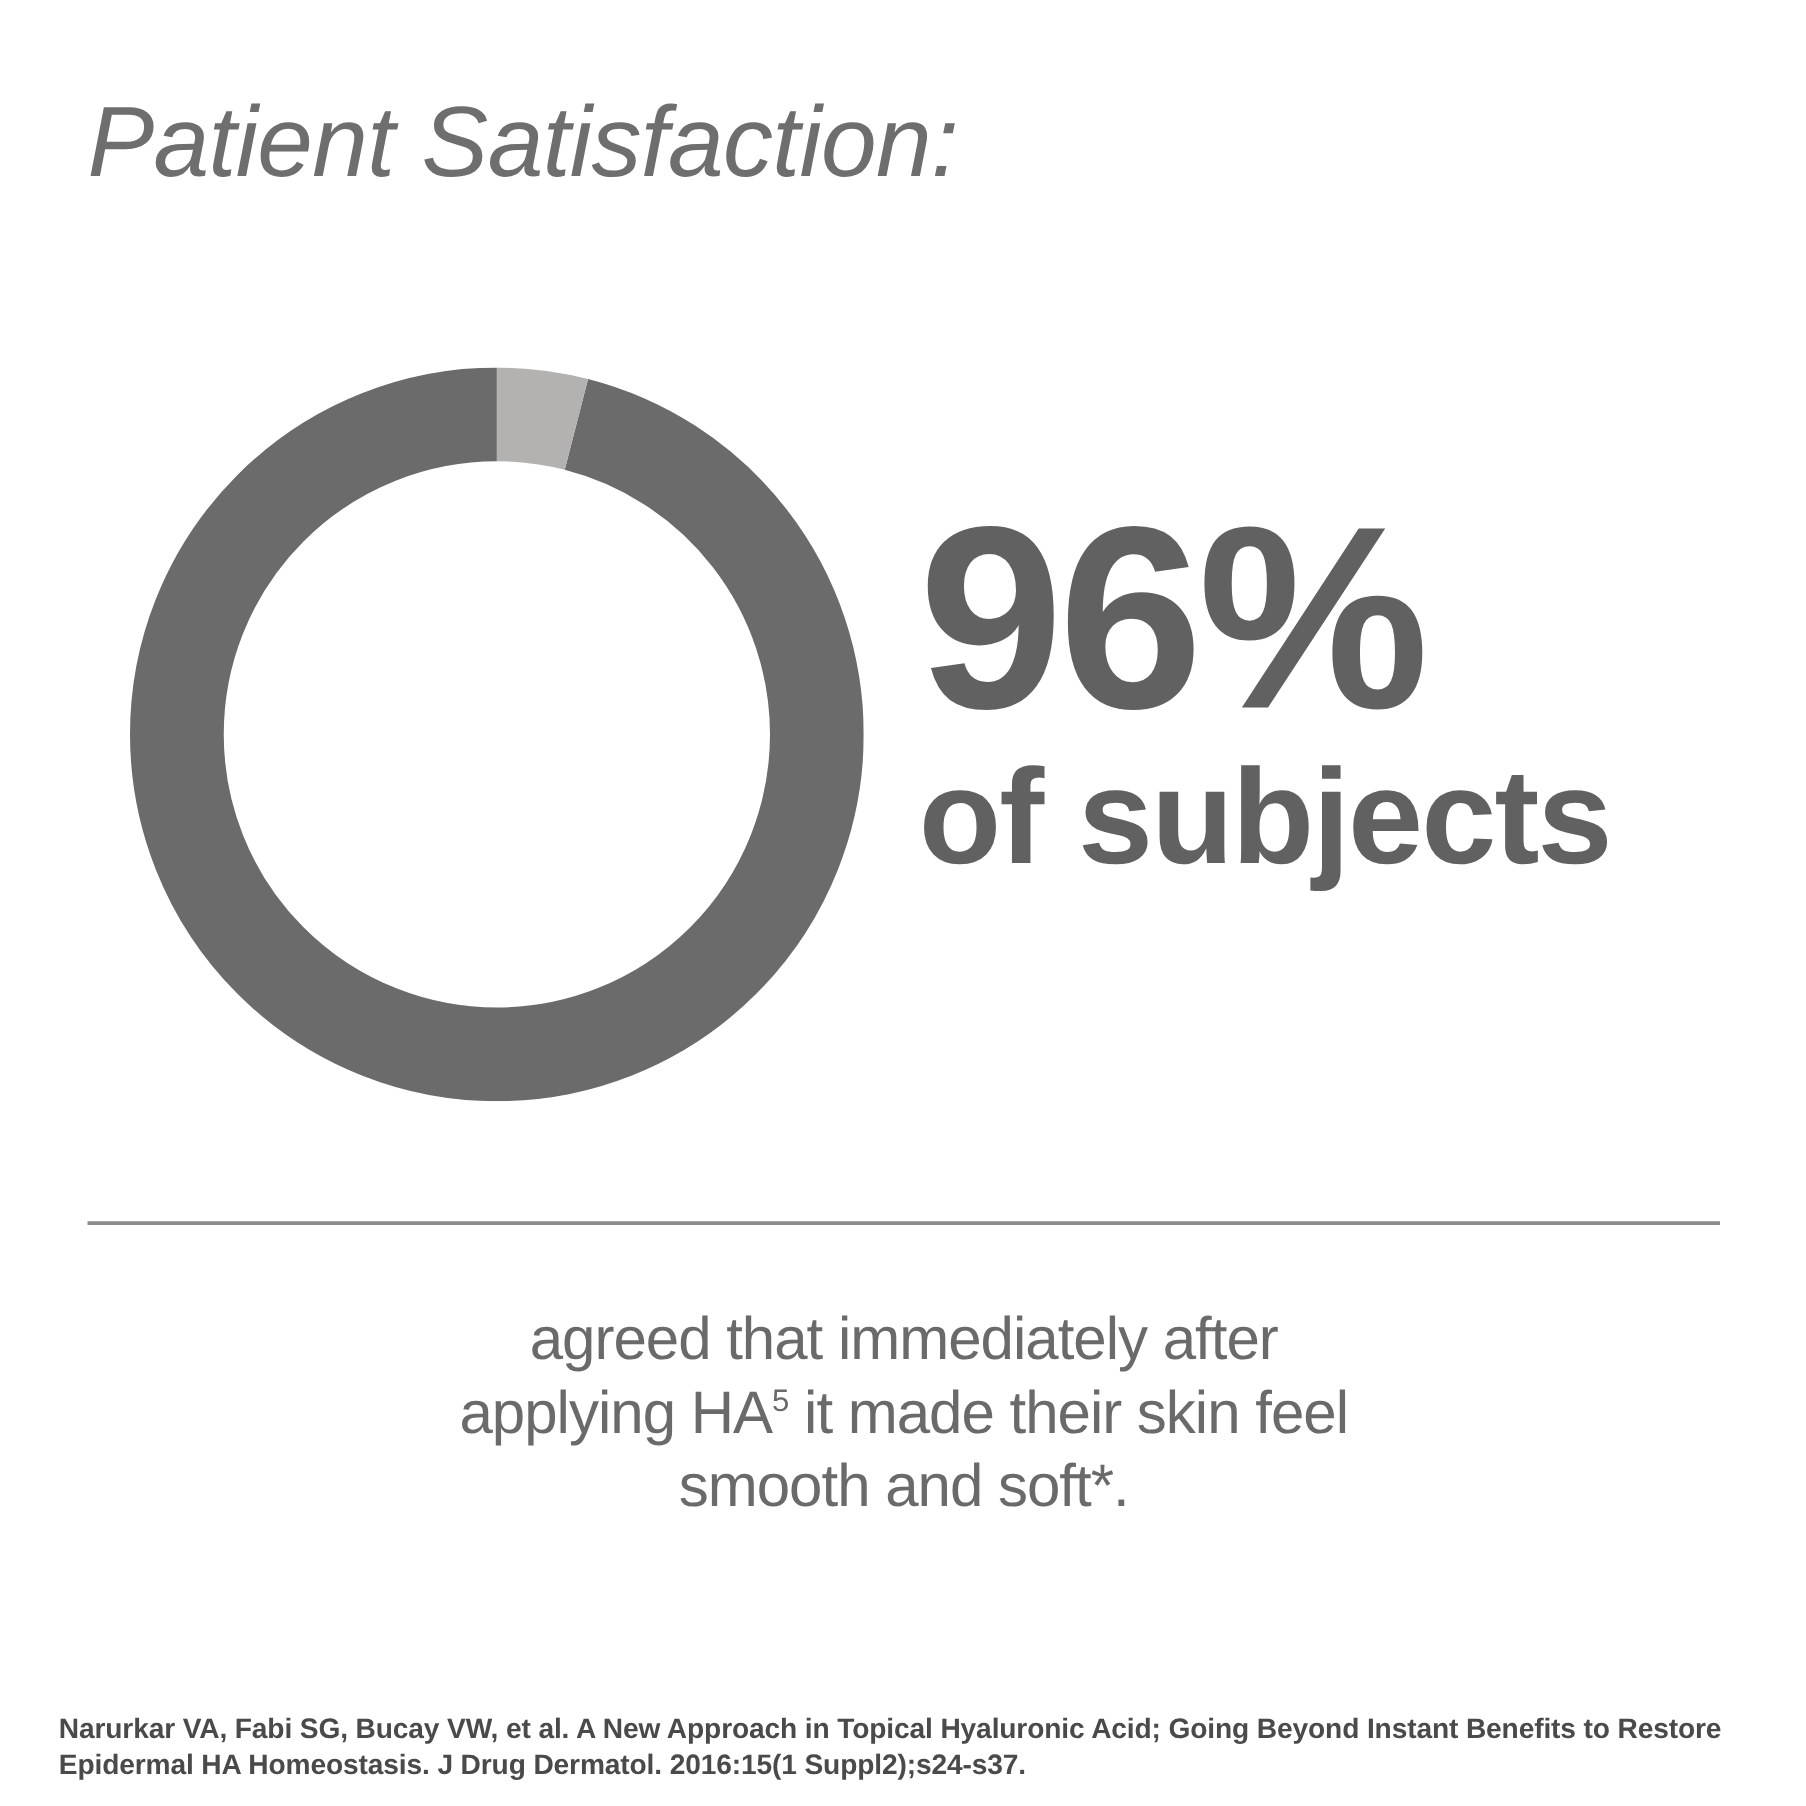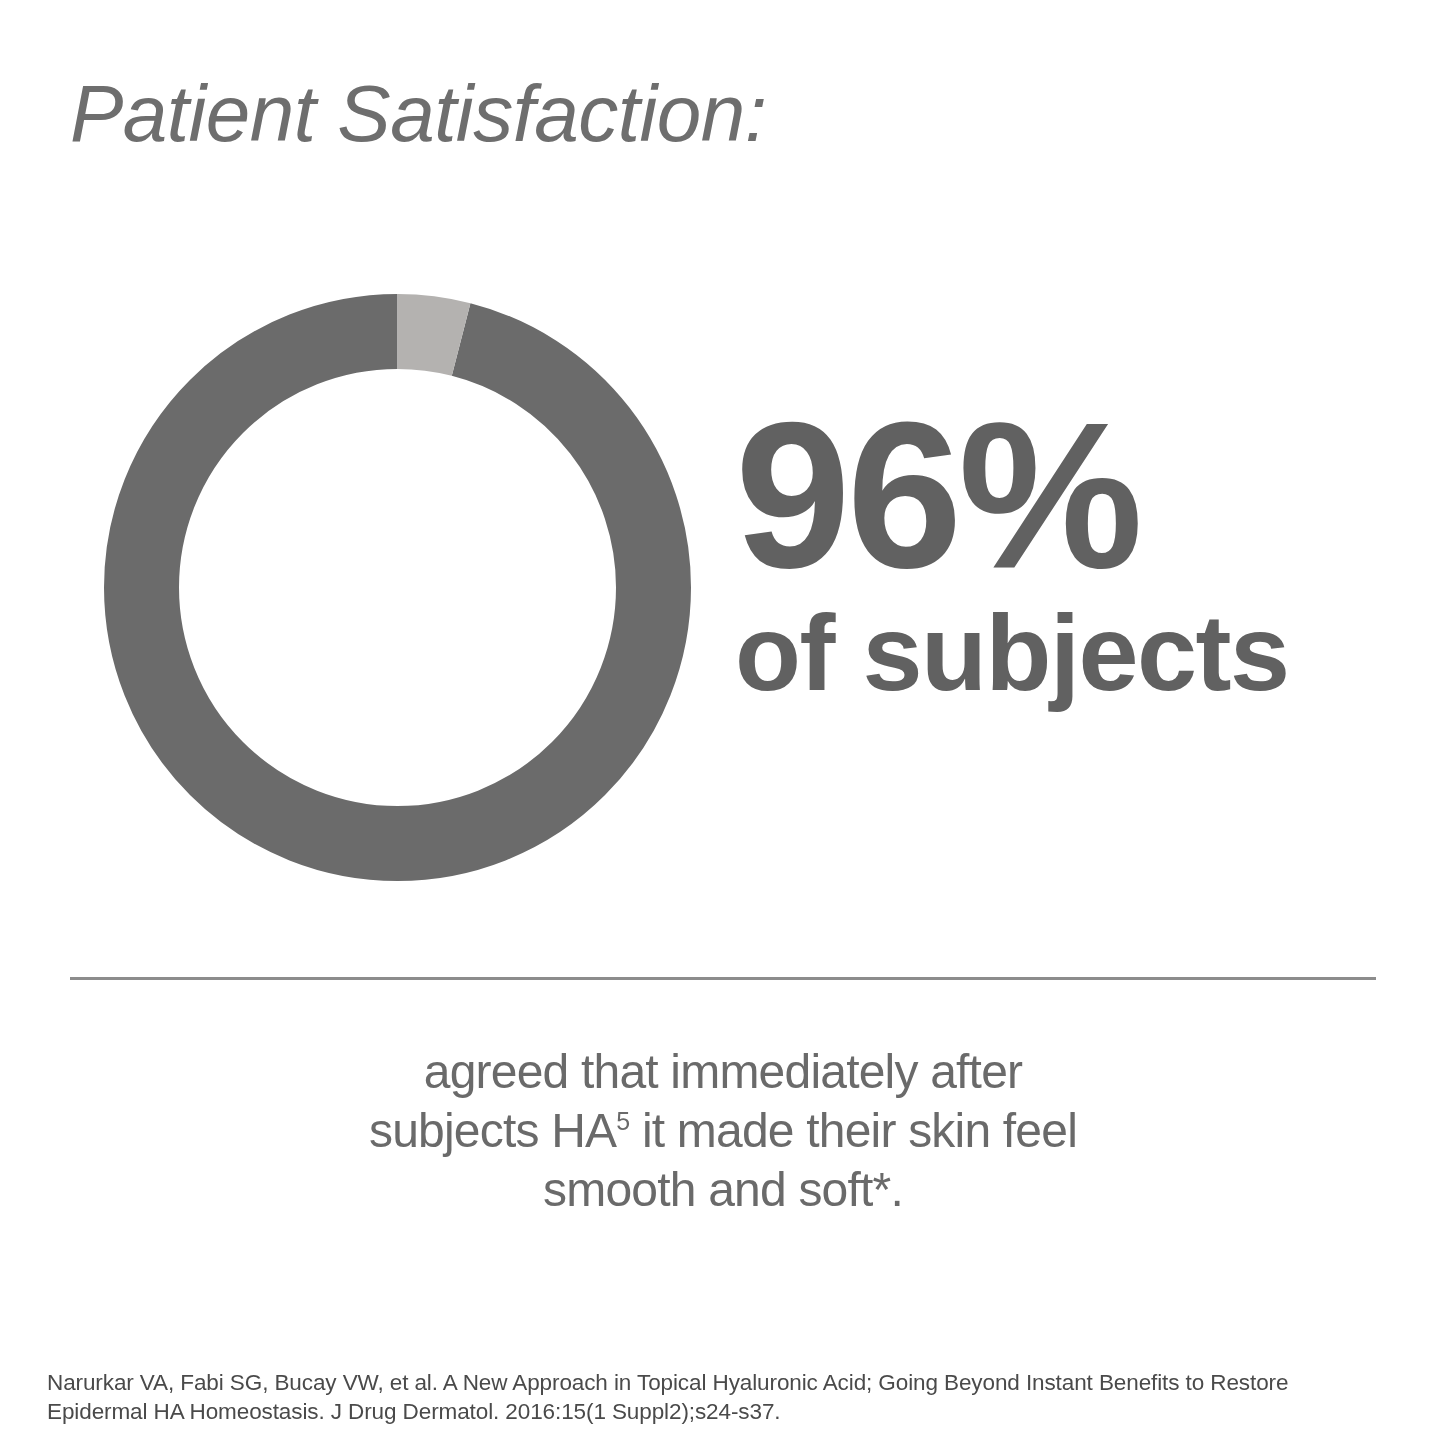--- a/index.html
+++ b/index.html
@@ -119,21 +119,21 @@
     position: absolute;
     left: 47px;
     top: 1369px;
     width: 1360px;
     font-size: 22.5px;
     font-weight: 400;
     color: #4a4a4a;
     line-height: 1.28;
     letter-spacing: -0.1px;
   }
-  #citation .cline { display: block; white-space: nowrap; }
+  #citation .cline { display: block; white-space: nowrap; font-weight: bold; }
 </style>
 </head>
 <body>
 
 <div id="page">
 
   <div id="page-title">Patient Satisfaction:</div>
 
   <div id="stat-block">
 
@@ -150,21 +150,21 @@
       <div id="stat-percent">96%</div>
       <div id="stat-caption">of subjects</div>
     </div>
 
   </div>
 
   <div id="divider"></div>
 
   <div id="body-statement">
     <span class="line">agreed that immediately after</span>
-    <span class="line"><span>subjects HA</span><sup>5</sup><span> it made their skin feel</span></span>
+    <span class="line"><span>applying HA</span><sup>5</sup><span> it made their skin feel</span></span>
     <span class="line">smooth and soft*.</span>
   </div>
 
   <div id="citation">
     <span class="cline">Narurkar VA, Fabi SG, Bucay VW, et al. A New Approach in Topical Hyaluronic Acid; Going Beyond Instant Benefits to Restore</span>
     <span class="cline">Epidermal HA Homeostasis. J Drug Dermatol. 2016:15(1 Suppl2);s24-s37.</span>
   </div>
 
 </div>
 

